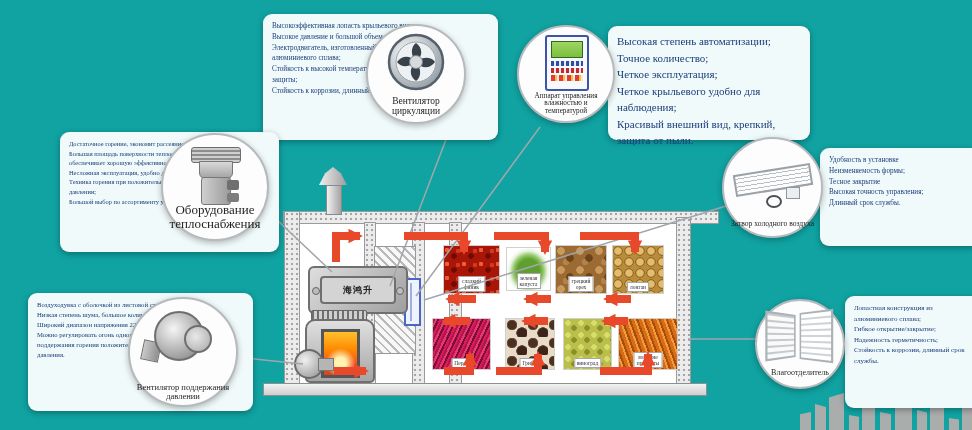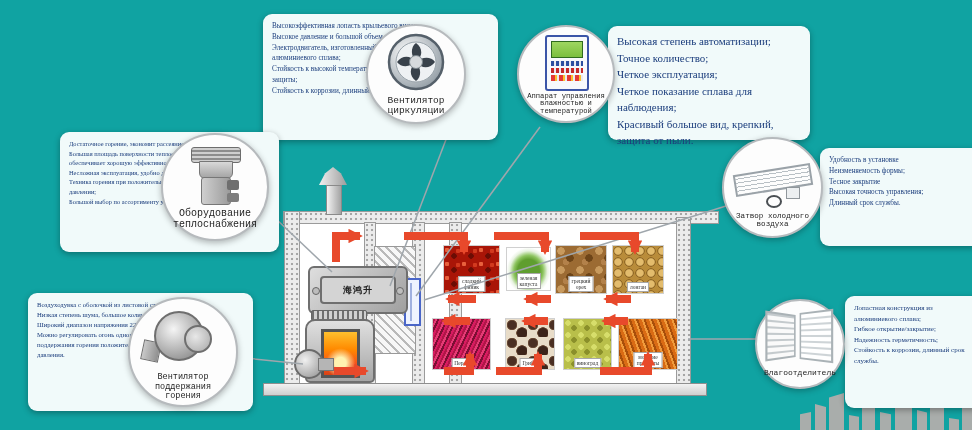--- a/index.html
+++ b/index.html
@@ -5,21 +5,21 @@
   html,body{margin:0;padding:0;background:#0b8f8f;}
   .stage{position:relative;width:972px;height:430px;background:#10a3a2;overflow:hidden;
          font-family:"Liberation Serif", serif;}
   
   .tbox{position:absolute;background:#f1fafa;border-radius:9px;padding:7px 9px;
         box-shadow:0 2px 6px rgba(0,0,0,.32);color:#1c3e7d;z-index:4;line-height:1.5;}
   .tbox div{margin:0;}
   
   .callout{position:absolute;border-radius:50%;background:#fdfdfd;border:2px solid #b6babd;
            box-shadow:0 2px 6px rgba(0,0,0,.28);z-index:5;}
-  .clabel{position:absolute;left:5%;right:5%;text-align:center;color:#1f1f1f;line-height:1.08;font-family:Liberation Mono, monospace;}
+  .clabel{position:absolute;left:5%;right:5%;text-align:center;color:#1f1f1f;line-height:1.08;}
   
   .interior{position:absolute;left:291px;top:218px;width:392px;height:166px;background:#ffffff;z-index:0;}
   .wall{position:absolute;background-color:#ececec;border:1px solid #9b9b9b;z-index:1;
         background-image:radial-gradient(circle at 2px 2px,#a6a6a6 1px,transparent 1.6px);
         background-size:5px 5px;}
   .hatch{position:absolute;left:374px;top:246px;width:40px;height:106px;z-index:1;
          background:repeating-linear-gradient(45deg,#f7f7f7 0 4px,#b9b9b9 4px 6px);border:1px solid #999;}
   .hxfan{position:absolute;left:380px;top:282px;width:20px;height:28px;z-index:2;
          background:radial-gradient(circle at 40% 40%,#cdcdcd,#8c8c8c);border:1px solid #777;
          border-radius:45% 55% 55% 45%;}
@@ -221,22 +221,22 @@
       <div>Высокое давление и большой объем воздуха;</div>
       <div>Электродвигатель, изготовленный полностью из алюминиевого сплава;</div>
       <div>Стойкость к высокой температуре; высокая категория защиты;</div>
       <div>Стойкость к коррозии, длинный срок службы.</div>
     </div>
 
   <div class="tbox" style="left:608px;top:26px;width:184px;height:100px;font-size:11px;">
       <div>Высокая степень автоматизации;</div>
       <div>Точное количество;</div>
       <div>Четкое эксплуатация;</div>
-      <div>Четкое показание сплава для наблюдения;</div>
-      <div>Красивый большое вид, крепкий, защита от пыли.</div>
+      <div>Четкое крыльевого удобно для наблюдения;</div>
+      <div>Красивый внешний вид, крепкий, защита от пыли.</div>
     </div>
 
   <div class="tbox" style="left:60px;top:132px;width:158px;height:106px;font-size:6.4px;padding-right:52px;">
       <div>Достаточное горение, экономит рассеяние топлива;</div>
       <div>Большая площадь поверхности теплообмена обеспечивает хорошую эффективность теплообмена;</div>
       <div>Несложная эксплуатация, удобно для очистки;</div>
       <div>Техника горения при положительном/отрицательном давлении;</div>
       <div>Большой выбор по ассортименту угля.</div>
     </div>
 
@@ -294,35 +294,35 @@
   </div>
 
   <div class="callout" style="left:161px;top:133px;width:104px;height:104px;">
     <div class="heat-wrap">
       <div class="heat-top"></div>
       <div class="heat-mid"></div>
       <div class="heat-body"></div>
       <div class="heat-door1"></div>
       <div class="heat-door2"></div>
     </div>
-    <div class="clabel" style="bottom:8px;font-size:10px;">Оборудование теплоснабжения</div>
+    <div class="clabel" style="bottom:8px;font-size:13px;">Оборудование теплоснабжения</div>
   </div>
 
   <div class="callout" style="left:722px;top:137px;width:97px;height:97px;">
     <div class="valve-panel"></div>
     <div class="valve-box"></div>
     <div class="valve-cord"></div>
     <div class="clabel" style="bottom:8px;font-size:7.6px;">Затвор холодного воздуха</div>
   </div>
 
   <div class="callout" style="left:128px;top:297px;width:106px;height:106px;">
     <div class="blw-snout"></div>
     <div class="blw-main"></div>
     <div class="blw-front"></div>
-    <div class="clabel" style="bottom:4px;font-size:8.5px;">Вентилятор поддержания горения</div>
+    <div class="clabel" style="bottom:4px;font-size:8.5px;">Вентилятор поддержания давлении</div>
   </div>
 
   <div class="callout" style="left:755px;top:299px;width:86px;height:86px;">
     <div class="dmp-left"></div>
     <div class="dmp-right"></div>
     <div class="clabel" style="bottom:9px;font-size:8px;">Влагоотделитель</div>
   </div>
 
 </div>
 

